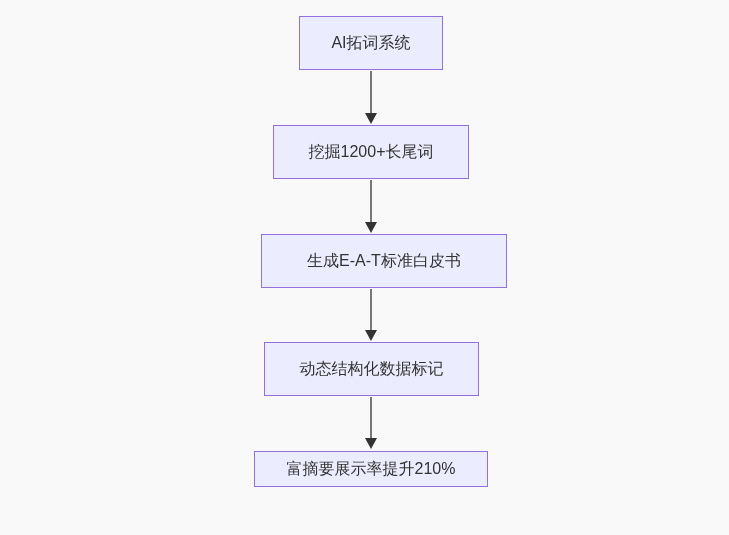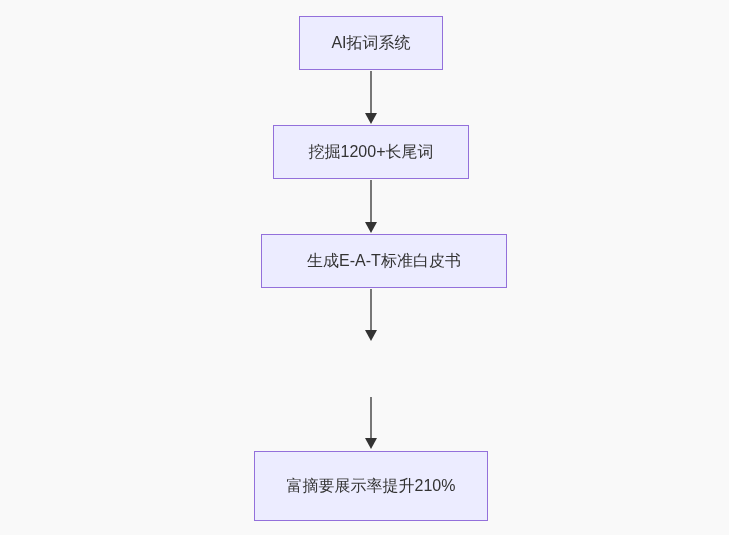--- a/index.html
+++ b/index.html
@@ -39,21 +39,21 @@
     font-size: 16px;
     line-height: 1.2;
     text-align: center;
     white-space: nowrap;
   }
   
   .node-0 { left: 299px; top: 16px;  width: 144px; height: 54px; }
   .node-1 { left: 273px; top: 125px; width: 196px; height: 54px; }
   .node-2 { left: 261px; top: 234px; width: 246px; height: 54px; }
   .node-3 { left: 264px; top: 342px; width: 215px; height: 54px; }
-  .node-4 { left: 254px; top: 451px; width: 234px; height: 70px; }
+  .node-4 { left: 254px; top: 451px; width: 234px; height: 36px; }
 </style>
 </head>
 <body>
 
 <div class="canvas">
 
   <svg class="edges-layer" width="729" height="535" viewBox="0 0 729 535" xmlns="http://www.w3.org/2000/svg">
 
     <g>
       <line x1="371" y1="71" x2="371" y2="115" stroke-width="2" stroke="#777777"></line>
@@ -81,18 +81,21 @@
   </div>
 
   <div class="node node-1">
     <span>挖掘1200+长尾词</span>
   </div>
 
   <div class="node node-2">
     <span>生成E-A-T标准白皮书</span>
   </div>
 
+  <div class="node node-3">
+    <span>动态结构化数据标记</span>
+  </div>
 
   <div class="node node-4">
     <span>富摘要展示率提升210%</span>
   </div>
 
 </div>
 
 </body></html>

